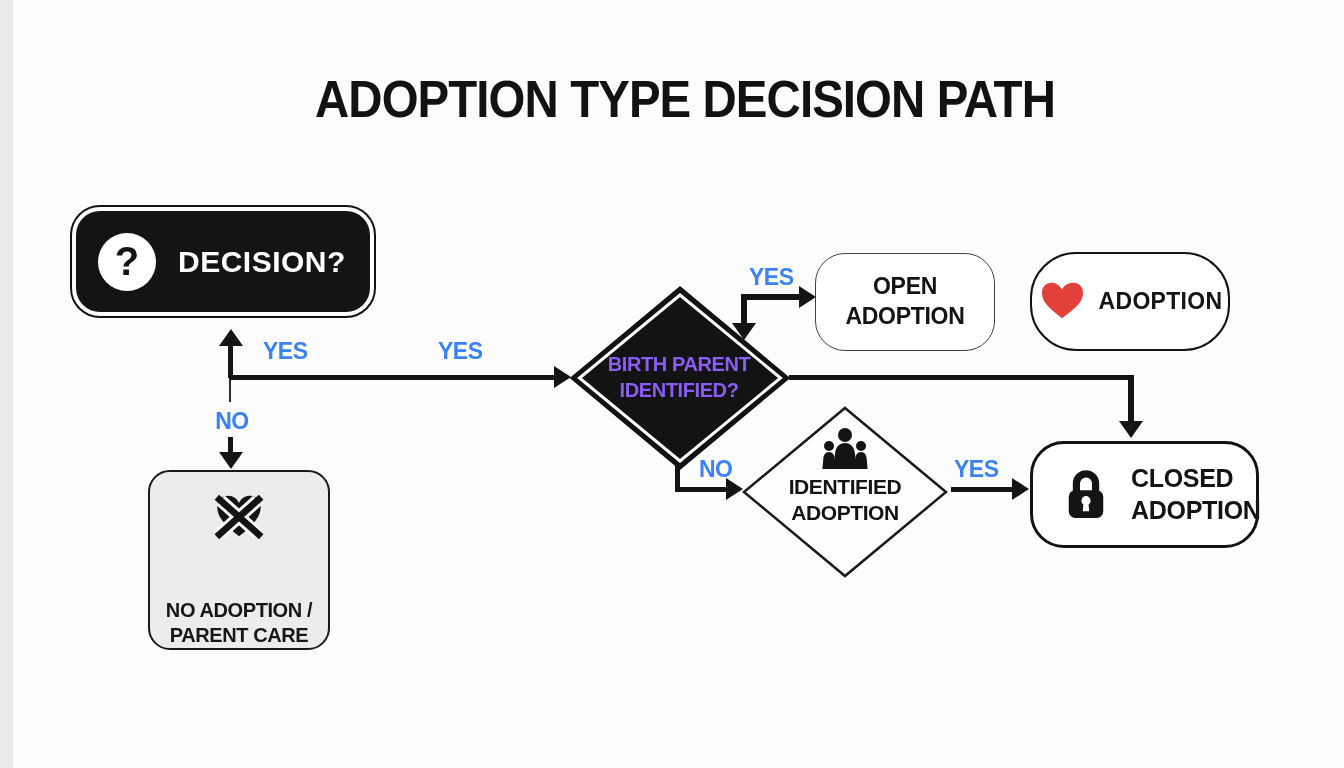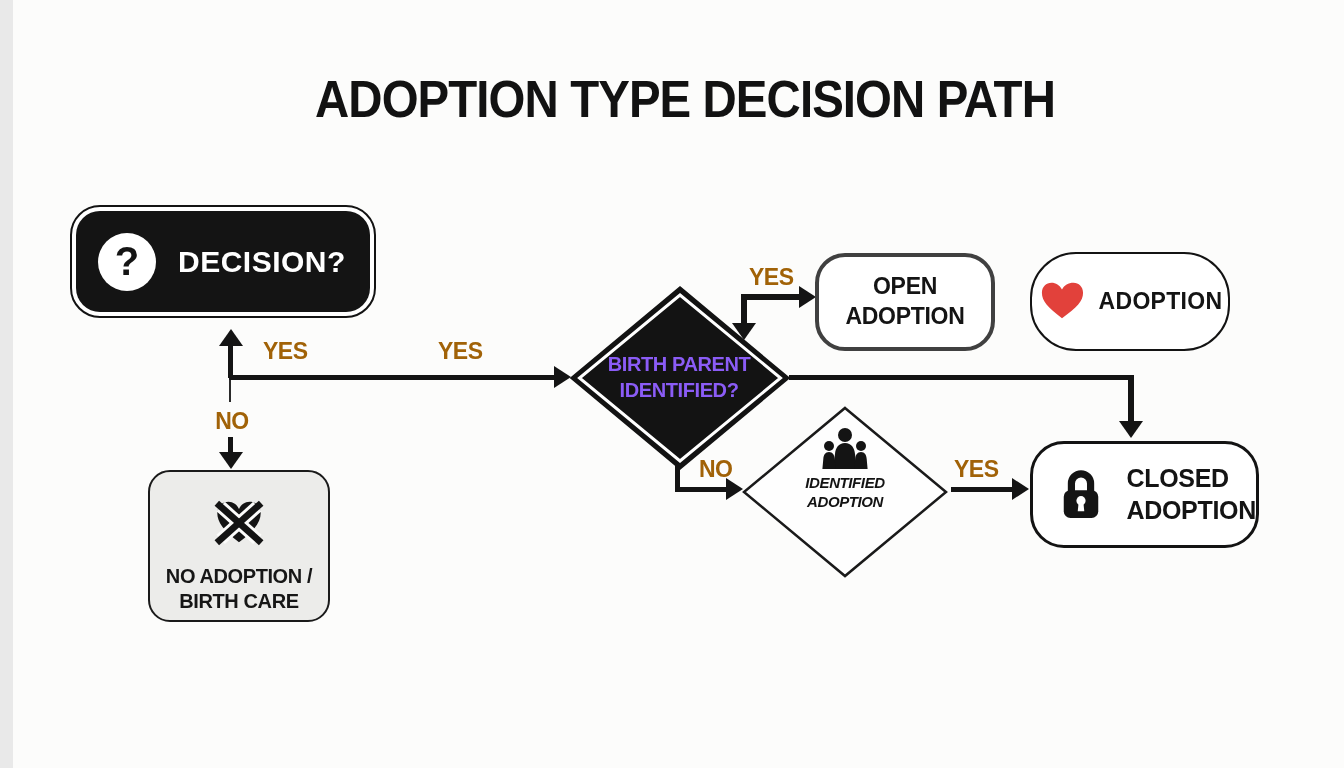--- a/index.html
+++ b/index.html
@@ -16,21 +16,21 @@
     color:#121212; white-space:nowrap;
   }
   
   .line { position:absolute; background:#141414; }
   .thin { background:#2a2a2a; }
   .ah { position:absolute; width:0; height:0; }
   .ah-up    { border-left:12px solid transparent; border-right:12px solid transparent; border-bottom:17px solid #141414; }
   .ah-down  { border-left:12px solid transparent; border-right:12px solid transparent; border-top:17px solid #141414; }
   .ah-right { border-top:11px solid transparent; border-bottom:11px solid transparent; border-left:17px solid #141414; }
   .edge-label {
-    position:absolute; font-weight:bold; font-size:23px; color:#a16207;
+    position:absolute; font-weight:bold; font-size:23px; color:#3b82f6;
     letter-spacing:-0.5px; white-space:nowrap;
   }
   
   .node { position:absolute; box-sizing:border-box; }
   .node-text { font-weight:bold; letter-spacing:-0.3px; }
 
   .adoption-q-outer {
     left:57px; top:205px; width:306px; height:113px;
     border:2.5px solid #131313; border-radius:30px; background:#ffffff; padding:4px;
   }
@@ -39,54 +39,54 @@
     border-radius:24px; display:flex; align-items:center; padding-left:22px; gap:22px;
   }
   .q-circle {
     width:58px; height:58px; border-radius:50%; background:#ffffff; flex:0 0 auto;
     display:flex; align-items:center; justify-content:center;
     font-size:40px; font-weight:bold; color:#141414;
   }
   .adoption-q-label { color:#ffffff; font-size:30px; font-weight:bold; letter-spacing:0.5px; }
 
   .no-adoption-box {
-    left:135px; top:470px; width:182px; height:152px;
+    left:135px; top:470px; width:182px; height:180px;
     background:#ececea; border:2.5px solid #1a1a1a; border-radius:22px;
-    display:flex; flex-direction:column; align-items:center; justify-content:center;
+    display:flex; flex-direction:column; align-items:center; justify-content:space-between;
   }
   .no-adoption-box .icon-wrap { margin-top:16px; }
   .no-adoption-text {
     margin-top:12px; text-align:center; font-size:20px; font-weight:bold;
     line-height:1.25; color:#161616; letter-spacing:-0.4px;
   }
 
   .diamond-svg { position:absolute; }
   .diamond-text {
     position:absolute; text-align:center; font-weight:bold; letter-spacing:-0.4px;
   }
   .bp-text { left:566px; top:351px; width:200px; color:#8b5cf6; font-size:20px; line-height:1.3; }
-  .id-text { left:746px; top:474px; width:172px; color:#131313; font-size:15px; line-height:1.25;font-style:italic; }
+  .id-text { left:746px; top:474px; width:172px; color:#131313; font-size:21px; line-height:1.25; }
   .family-wrap { position:absolute; left:806px; top:427px; width:52px; height:44px; }
 
   .open-box {
     left:802px; top:253px; width:180px; height:98px; background:#ffffff;
-    border:4px solid #404040; border-radius:30px;
+    border:1px solid #404040; border-radius:30px;
     display:flex; flex-direction:column; align-items:center; justify-content:center;
     font-size:23px; line-height:1.3; text-align:center;
   }
   .heart-box {
     left:1017px; top:252px; width:200px; height:99px; background:#ffffff;
     border:2.5px solid #131313; border-radius:46px;
     display:flex; align-items:center; justify-content:center; gap:13px;
   }
   .heart-box .node-text { font-size:23px; letter-spacing:0.3px; }
   .closed-box {
     left:1017px; top:441px; width:229px; height:107px; background:#ffffff;
     border:3px solid #131313; border-radius:34px;
-    display:flex; align-items:center; padding-left:30px; gap:22px;justify-content:flex-end;
+    display:flex; align-items:center; padding-left:30px; gap:22px;
   }
   .closed-text { font-size:25px; line-height:1.25; }
 </style>
 </head>
 <body>
 
 <div id="canvas">
 
   <div class="title">ADOPTION TYPE DECISION PATH</div>
 
@@ -115,21 +115,21 @@
       <svg width="58" height="54" viewBox="0 0 58 56">
         <path d="M29 50 C13 38 6.5 29 6.5 20 C6.5 12.5 11.8 8 18 8 C23 8 27 11 29 15.5 C31 11 35 8 40 8 C46.2 8 51.5 12.5 51.5 20 C51.5 29 45 38 29 50 Z" fill="#141414"></path>
         <line x1="10" y1="13" x2="48" y2="47" stroke="#fcfcfb" stroke-width="13"></line>
         <line x1="48" y1="13" x2="10" y2="47" stroke="#fcfcfb" stroke-width="13"></line>
         <line x1="6" y1="9.5" x2="52" y2="50.5" stroke="#141414" stroke-width="7"></line>
         <line x1="52" y1="9.5" x2="6" y2="50.5" stroke="#141414" stroke-width="7"></line>
       </svg>
     </div>
     <div class="no-adoption-text">
       <div>NO ADOPTION /</div>
-      <div>BIRTH CARE</div>
+      <div>PARENT CARE</div>
     </div>
   </div>
 
   <svg class="diamond-svg" style="left:556px; top:286px;" width="222" height="184" viewBox="0 0 222 184">
     <polygon points="111,2 219,92 111,182 3,92" fill="#131313" stroke="#131313" stroke-width="3"></polygon>
     <polygon points="111,9 211.5,92 111,175 10.5,92" fill="none" stroke="#ffffff" stroke-width="3"></polygon>
   </svg>
   <div class="diamond-text bp-text">
     <div>BIRTH PARENT</div>
     <div>IDENTIFIED?</div>

